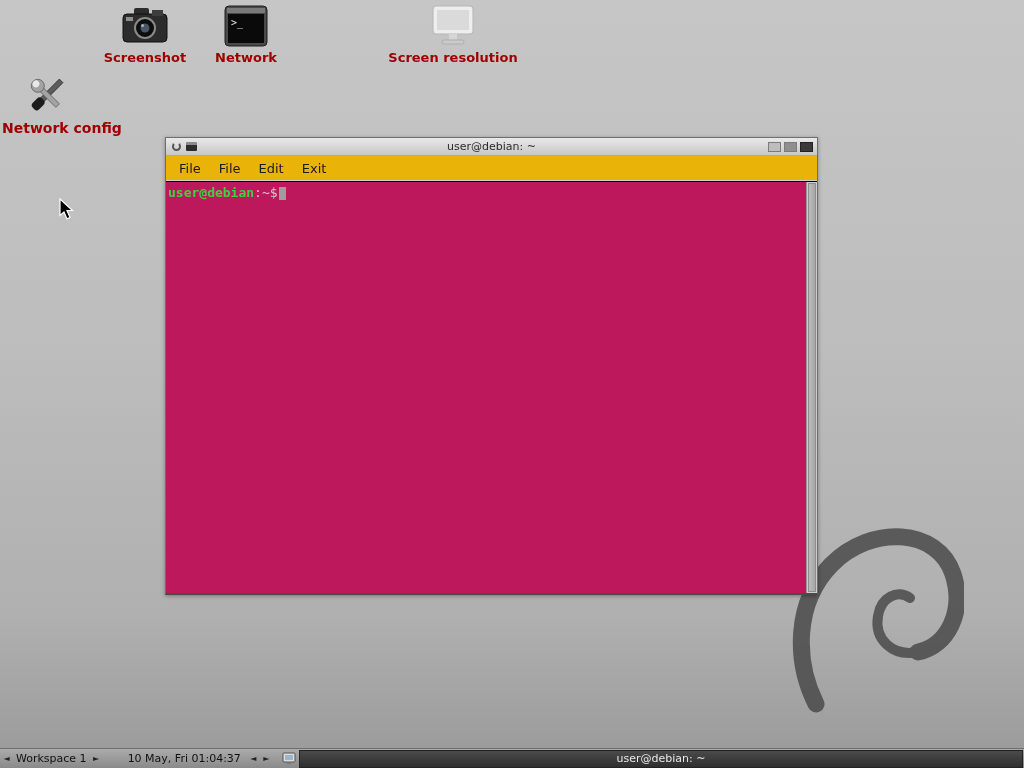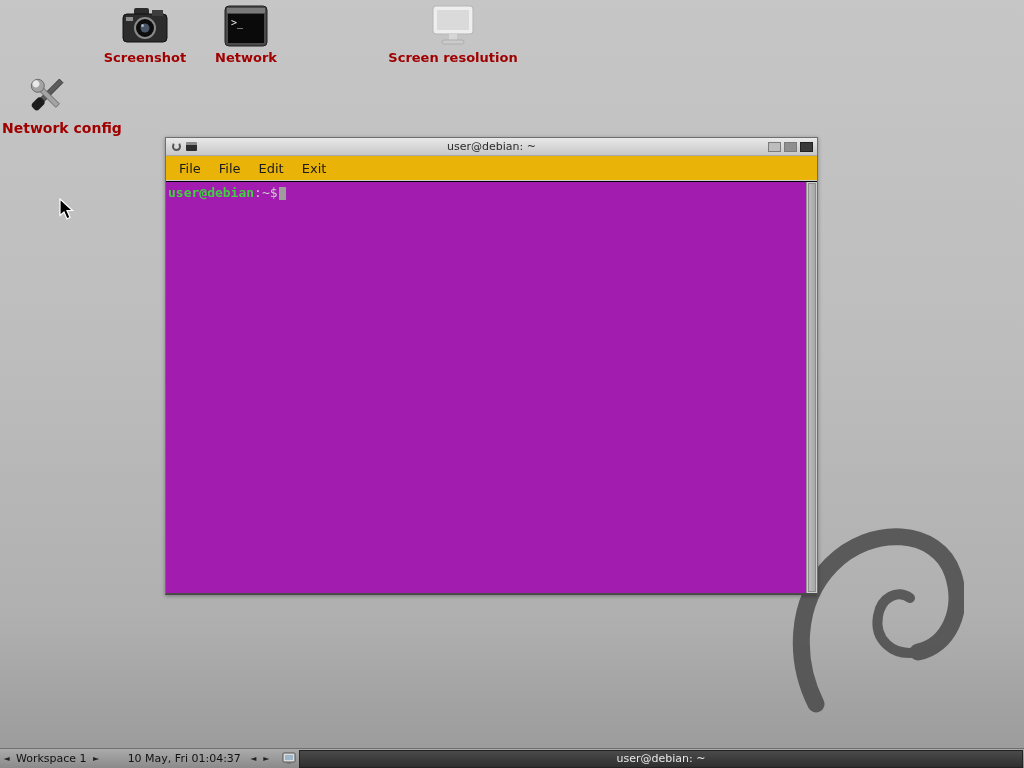--- a/index.html
+++ b/index.html
@@ -55,21 +55,21 @@
 
   .menubar{
     height:25px;background:#eab308;border-bottom:1px solid #cfcfcf;
     display:flex;align-items:center;padding-left:4px;
   }
   .menu-item{
     font-size:13px;color:#1c1c1c;padding:3px 9px;line-height:17px;cursor:default;
   }
 
   .term-body{
-    position:absolute;left:0;right:0;top:44px;bottom:0;background:#a21caf;overflow:hidden;
+    position:absolute;left:0;right:0;top:44px;bottom:0;background:#be185d;overflow:hidden;
   }
   .prompt-line{
     font-family:"DejaVu Sans Mono","Liberation Mono",monospace;
     font-size:13px;line-height:15px;padding:3px 0 0 2px;white-space:pre;
   }
   .p-user{color:var(--prompt-green);font-weight:bold;}
   .p-sep,.p-path{color:#cfcfcf;}
   .cursor-block{
     display:inline-block;width:7px;height:13px;background:#9d9d9d;
     vertical-align:text-bottom;margin-left:1px;

